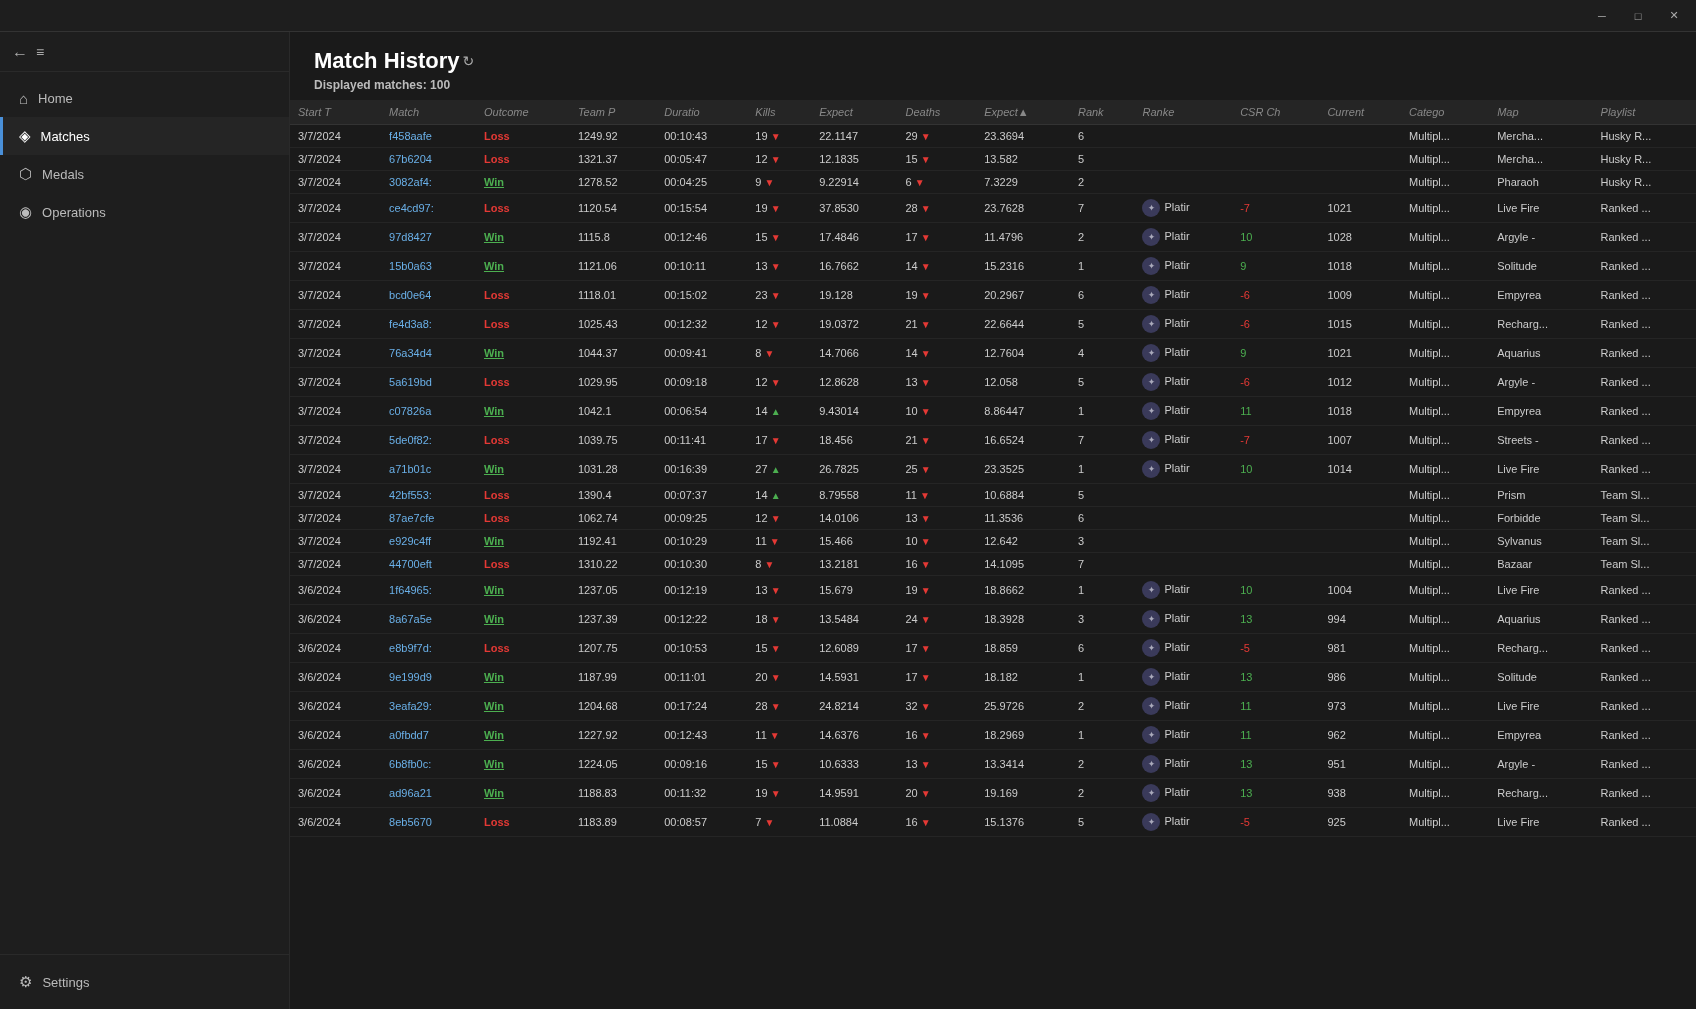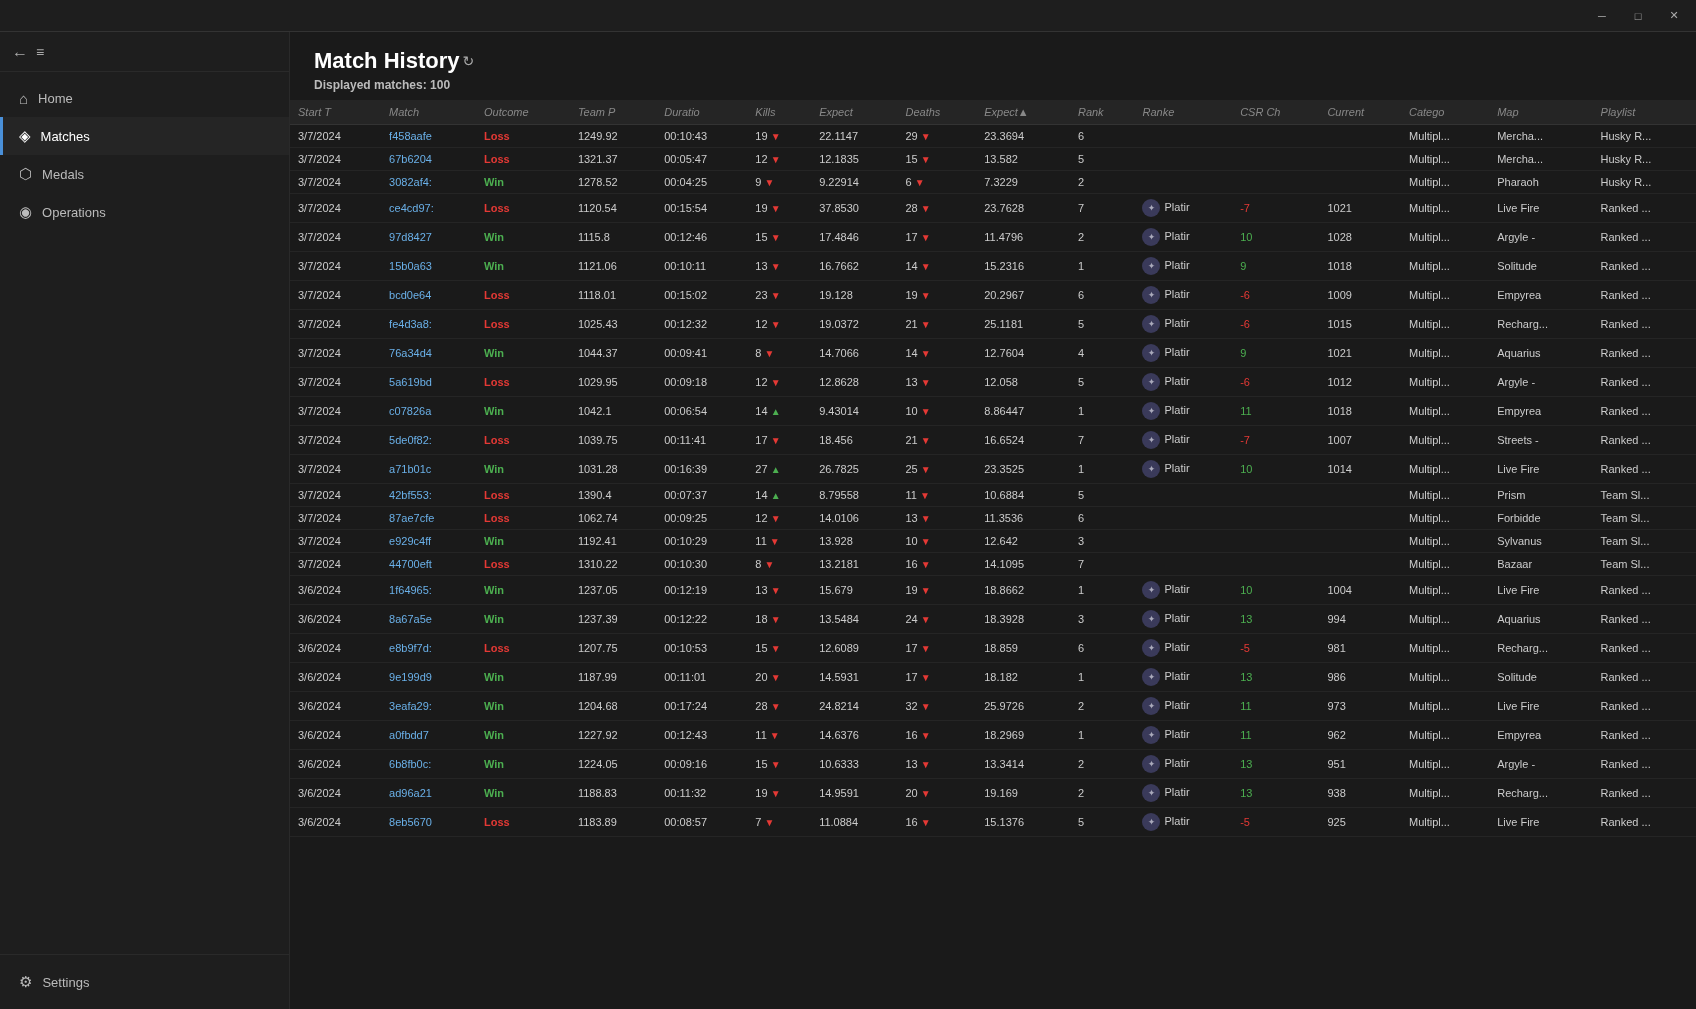--- a/index.html
+++ b/index.html
@@ -168,20 +168,21 @@
     }
     tbody td {
       padding: 5px 8px;
       color: #ccc;
       font-size: 11px;
       white-space: nowrap;
     }
     .outcome-win {
       color: #4caf50;
       font-weight: 600;
+      text-decoration: underline;
     }
     .outcome-loss {
       color: #e53935;
       font-weight: 600;
     }
     .arrow-down { color: #e53935; font-size: 10px; }
     .arrow-up { color: #4caf50; font-size: 10px; }
     .rank-icon {
       display: inline-flex;
       align-items: center;
@@ -405,21 +406,21 @@
   </tr>
             <tr>
     <td>3/7/2024</td>
     <td style="color:#6ab0e8;cursor:pointer">fe4d3a8:</td>
     <td class="outcome-loss">Loss</td>
     <td>1025.43</td>
     <td>00:12:32</td>
     <td>12 <span class="arrow-down">▼</span></td>
     <td>19.0372</td>
     <td>21 <span class="arrow-down">▼</span></td>
-    <td>25.1181</td>
+    <td>22.6644</td>
     <td>5</td>
     <td><span class="rank-icon">✦</span>Platir</td>
               <td class="csr-neg">-6</td>
               <td>1015</td>
     <td>Multipl...</td>
     <td>Recharg...</td>
     <td>Ranked ...</td>
   </tr>
             <tr>
     <td>3/7/2024</td>
@@ -547,21 +548,21 @@
     <td>Forbidde</td>
     <td>Team Sl...</td>
   </tr>
             <tr>
     <td>3/7/2024</td>
     <td style="color:#6ab0e8;cursor:pointer">e929c4ff</td>
     <td class="outcome-win">Win</td>
     <td>1192.41</td>
     <td>00:10:29</td>
     <td>11 <span class="arrow-down">▼</span></td>
-    <td>13.928</td>
+    <td>15.466</td>
     <td>10 <span class="arrow-down">▼</span></td>
     <td>12.642</td>
     <td>3</td>
     <td></td>
               <td></td>
               <td></td>
     <td>Multipl...</td>
     <td>Sylvanus</td>
     <td>Team Sl...</td>
   </tr>

